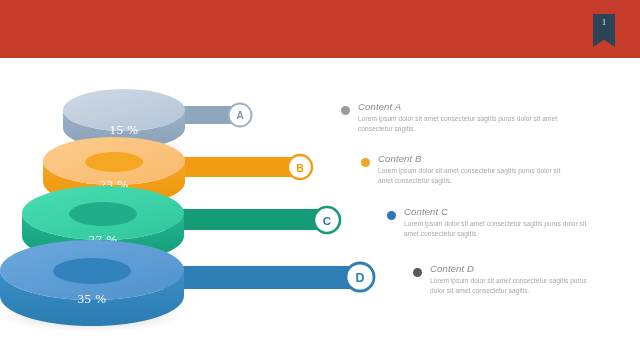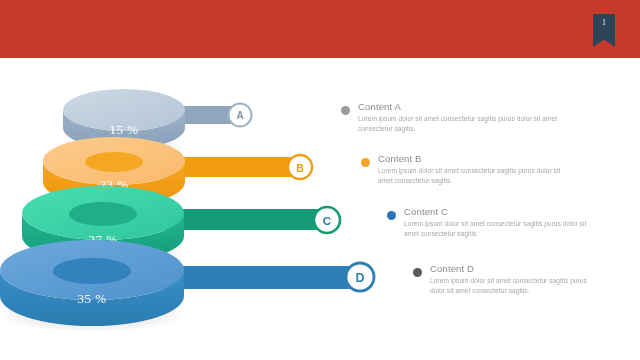--- a/index.html
+++ b/index.html
@@ -43,21 +43,21 @@
   }
 
   
   .legend{position:absolute;left:0;top:0;width:640px;height:360px;}
   .legend-item{position:absolute;}
   .legend-dot{
     position:absolute;left:0;top:3px;width:9px;height:9px;border-radius:50%;
   }
   .legend-title{
     position:absolute;left:17px;top:-2px;white-space:nowrap;
-    font-size:9.5px;color:#8a8a8a;letter-spacing:.15px;
+    font-size:9.5px;color:#8a8a8a;letter-spacing:.15px;font-style:italic;
   }
   .legend-body{
     position:absolute;left:17px;top:11px;
     font-size:6.6px;color:#a8a8a8;line-height:1.55;letter-spacing:.05px;
   }
 </style>
 </head>
 <body>
 
 <div class="slide">

